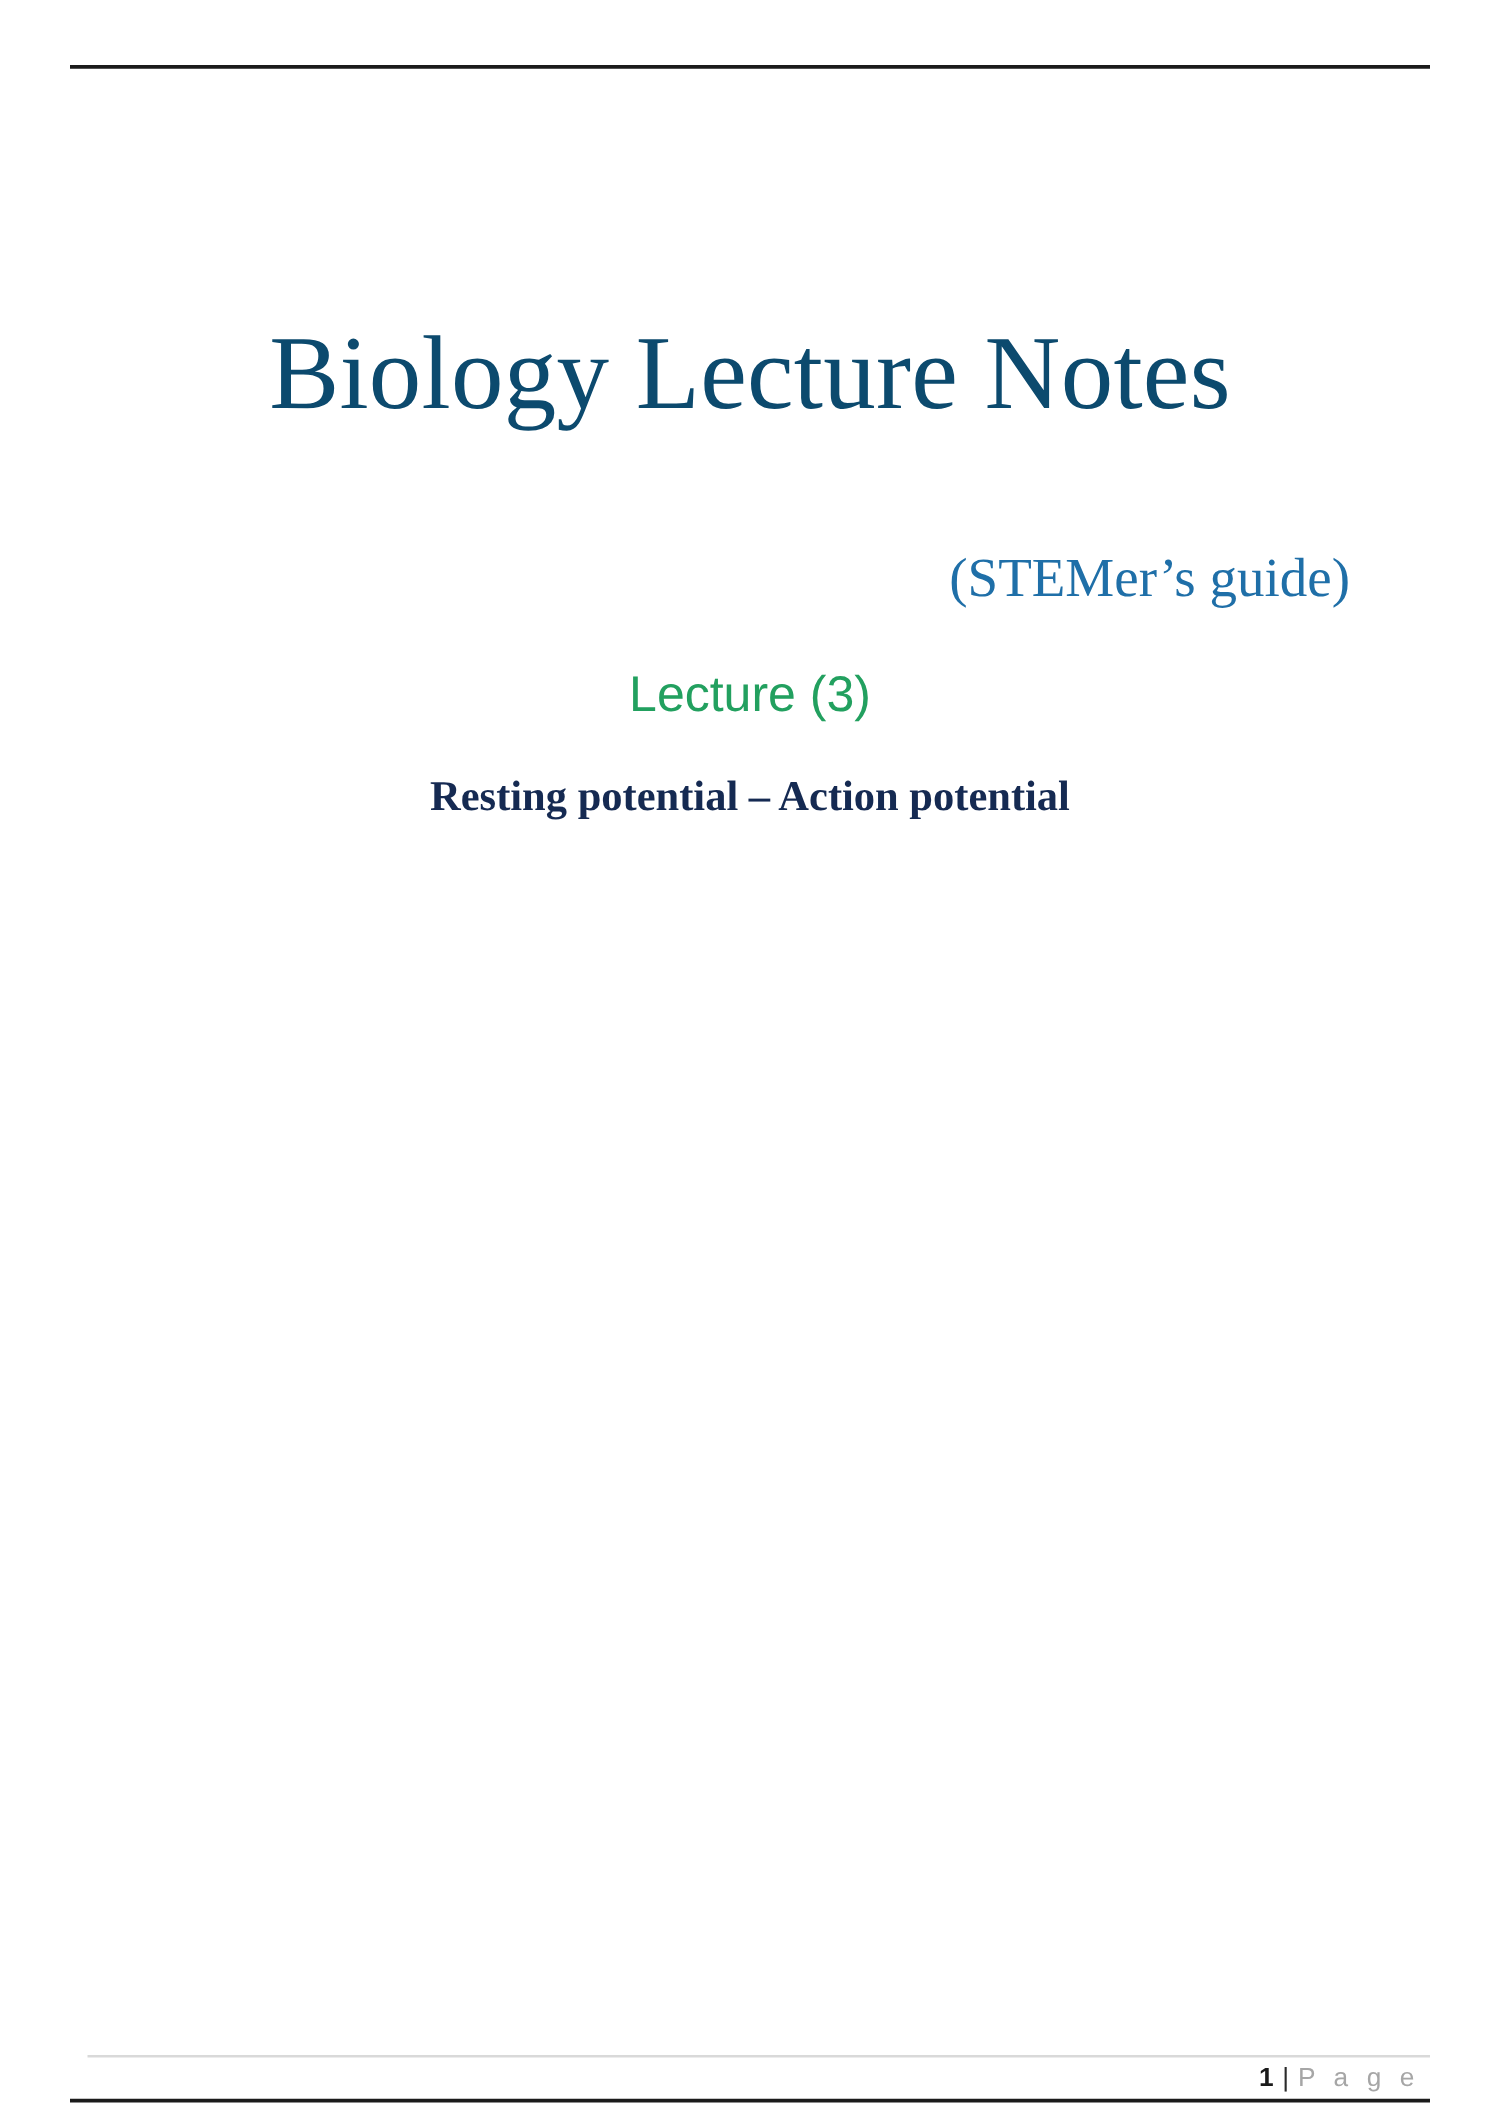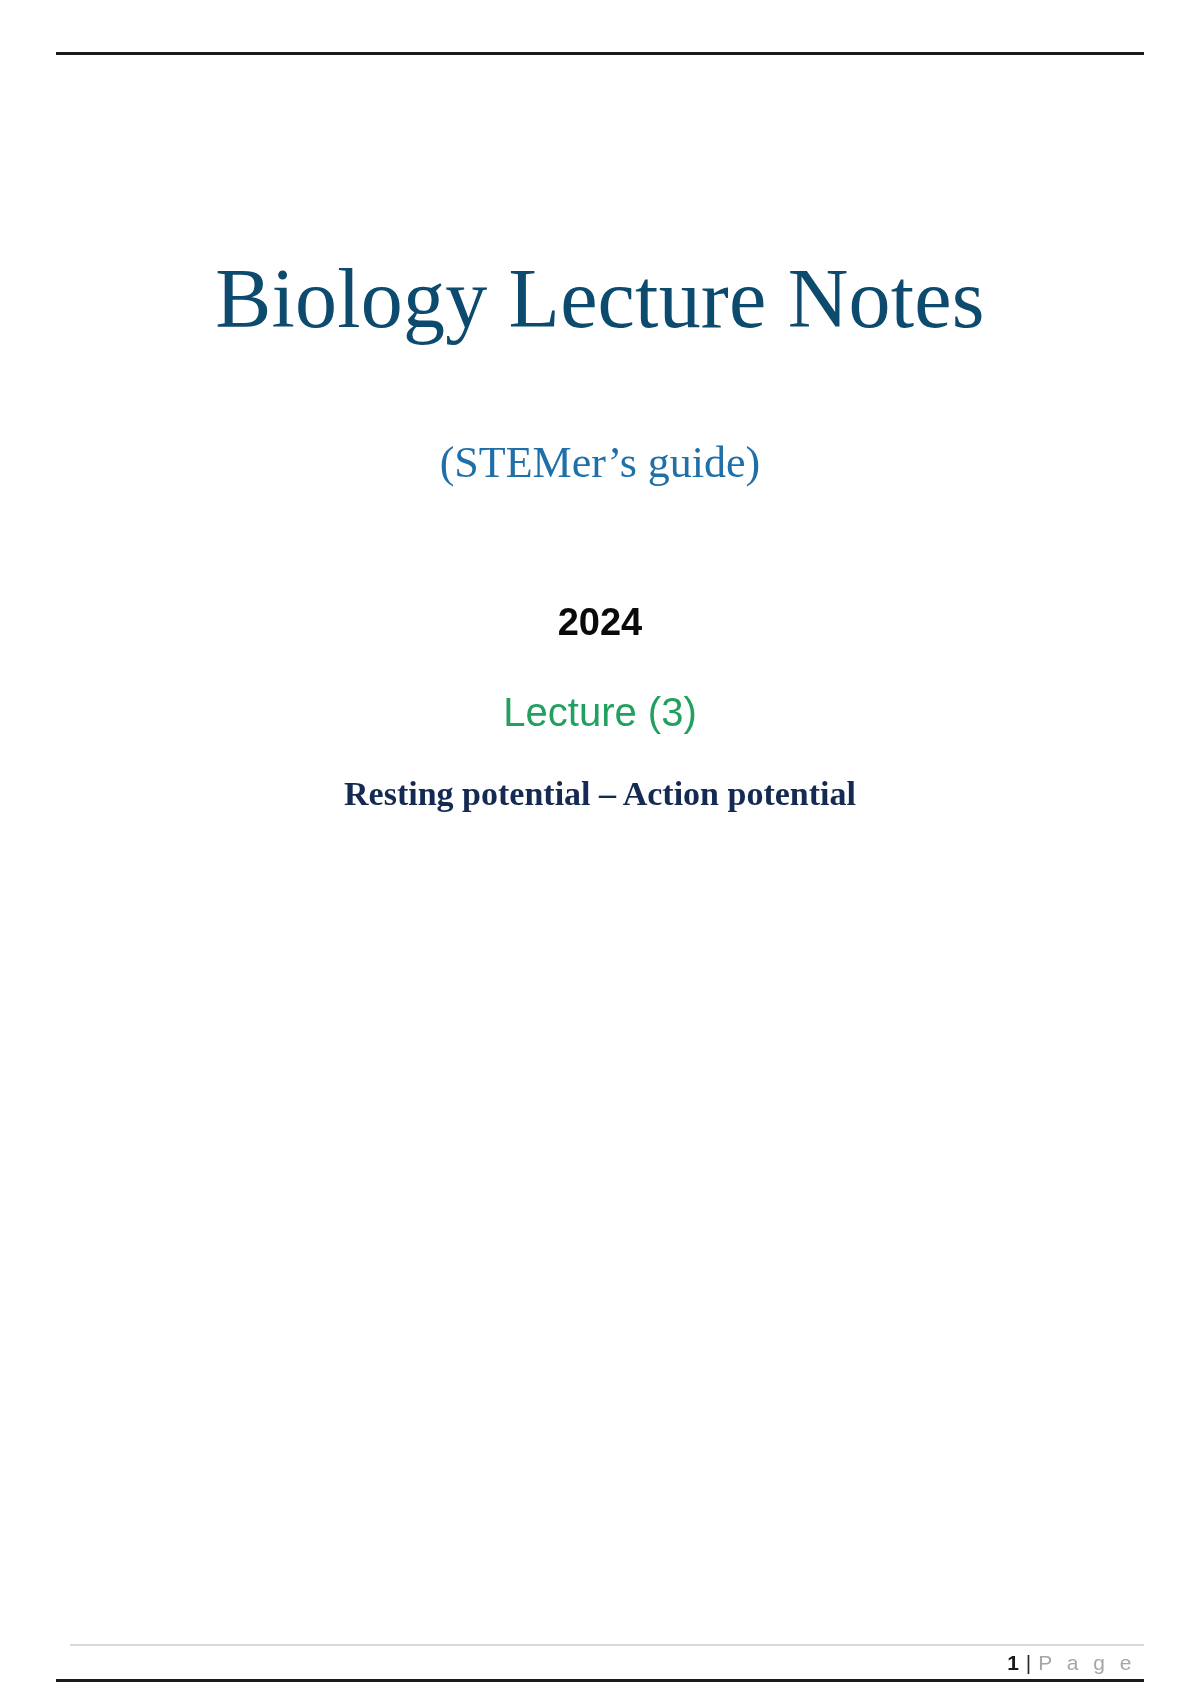--- a/index.html
+++ b/index.html
@@ -71,20 +71,21 @@
     white-space: nowrap;
   }
 
   .subtitle-paren {
     margin-top: 90px;
     color: #1F6FA8;
     font-family: "Liberation Serif", "DejaVu Serif", serif;
     font-size: 44px;
     line-height: 1.2;
     font-weight: 400;
+    text-align: right;
   }
 
   .year {
     margin-top: 110px;
     color: #0a0a0a;
     font-family: "Liberation Sans", "DejaVu Sans", sans-serif;
     font-size: 38px;
     font-weight: 700;
     line-height: 1.2;
   }
@@ -144,21 +145,20 @@
   <div class="header-rule"></div>
 
   <div class="content">
 
     <h1 class="doc-title">
       <span class="line">Biology Lecture Notes</span>
     </h1>
 
     <div class="subtitle-paren">(STEMer’s guide)</div>
 
-    <div class="year">2024</div>
 
     <div class="lecture">Lecture (3)</div>
 
     <div class="topic">Resting potential – Action potential</div>
 
   </div>
 
   <div class="footer-rule-light"></div>
 
   <div class="footer-pagenum">

